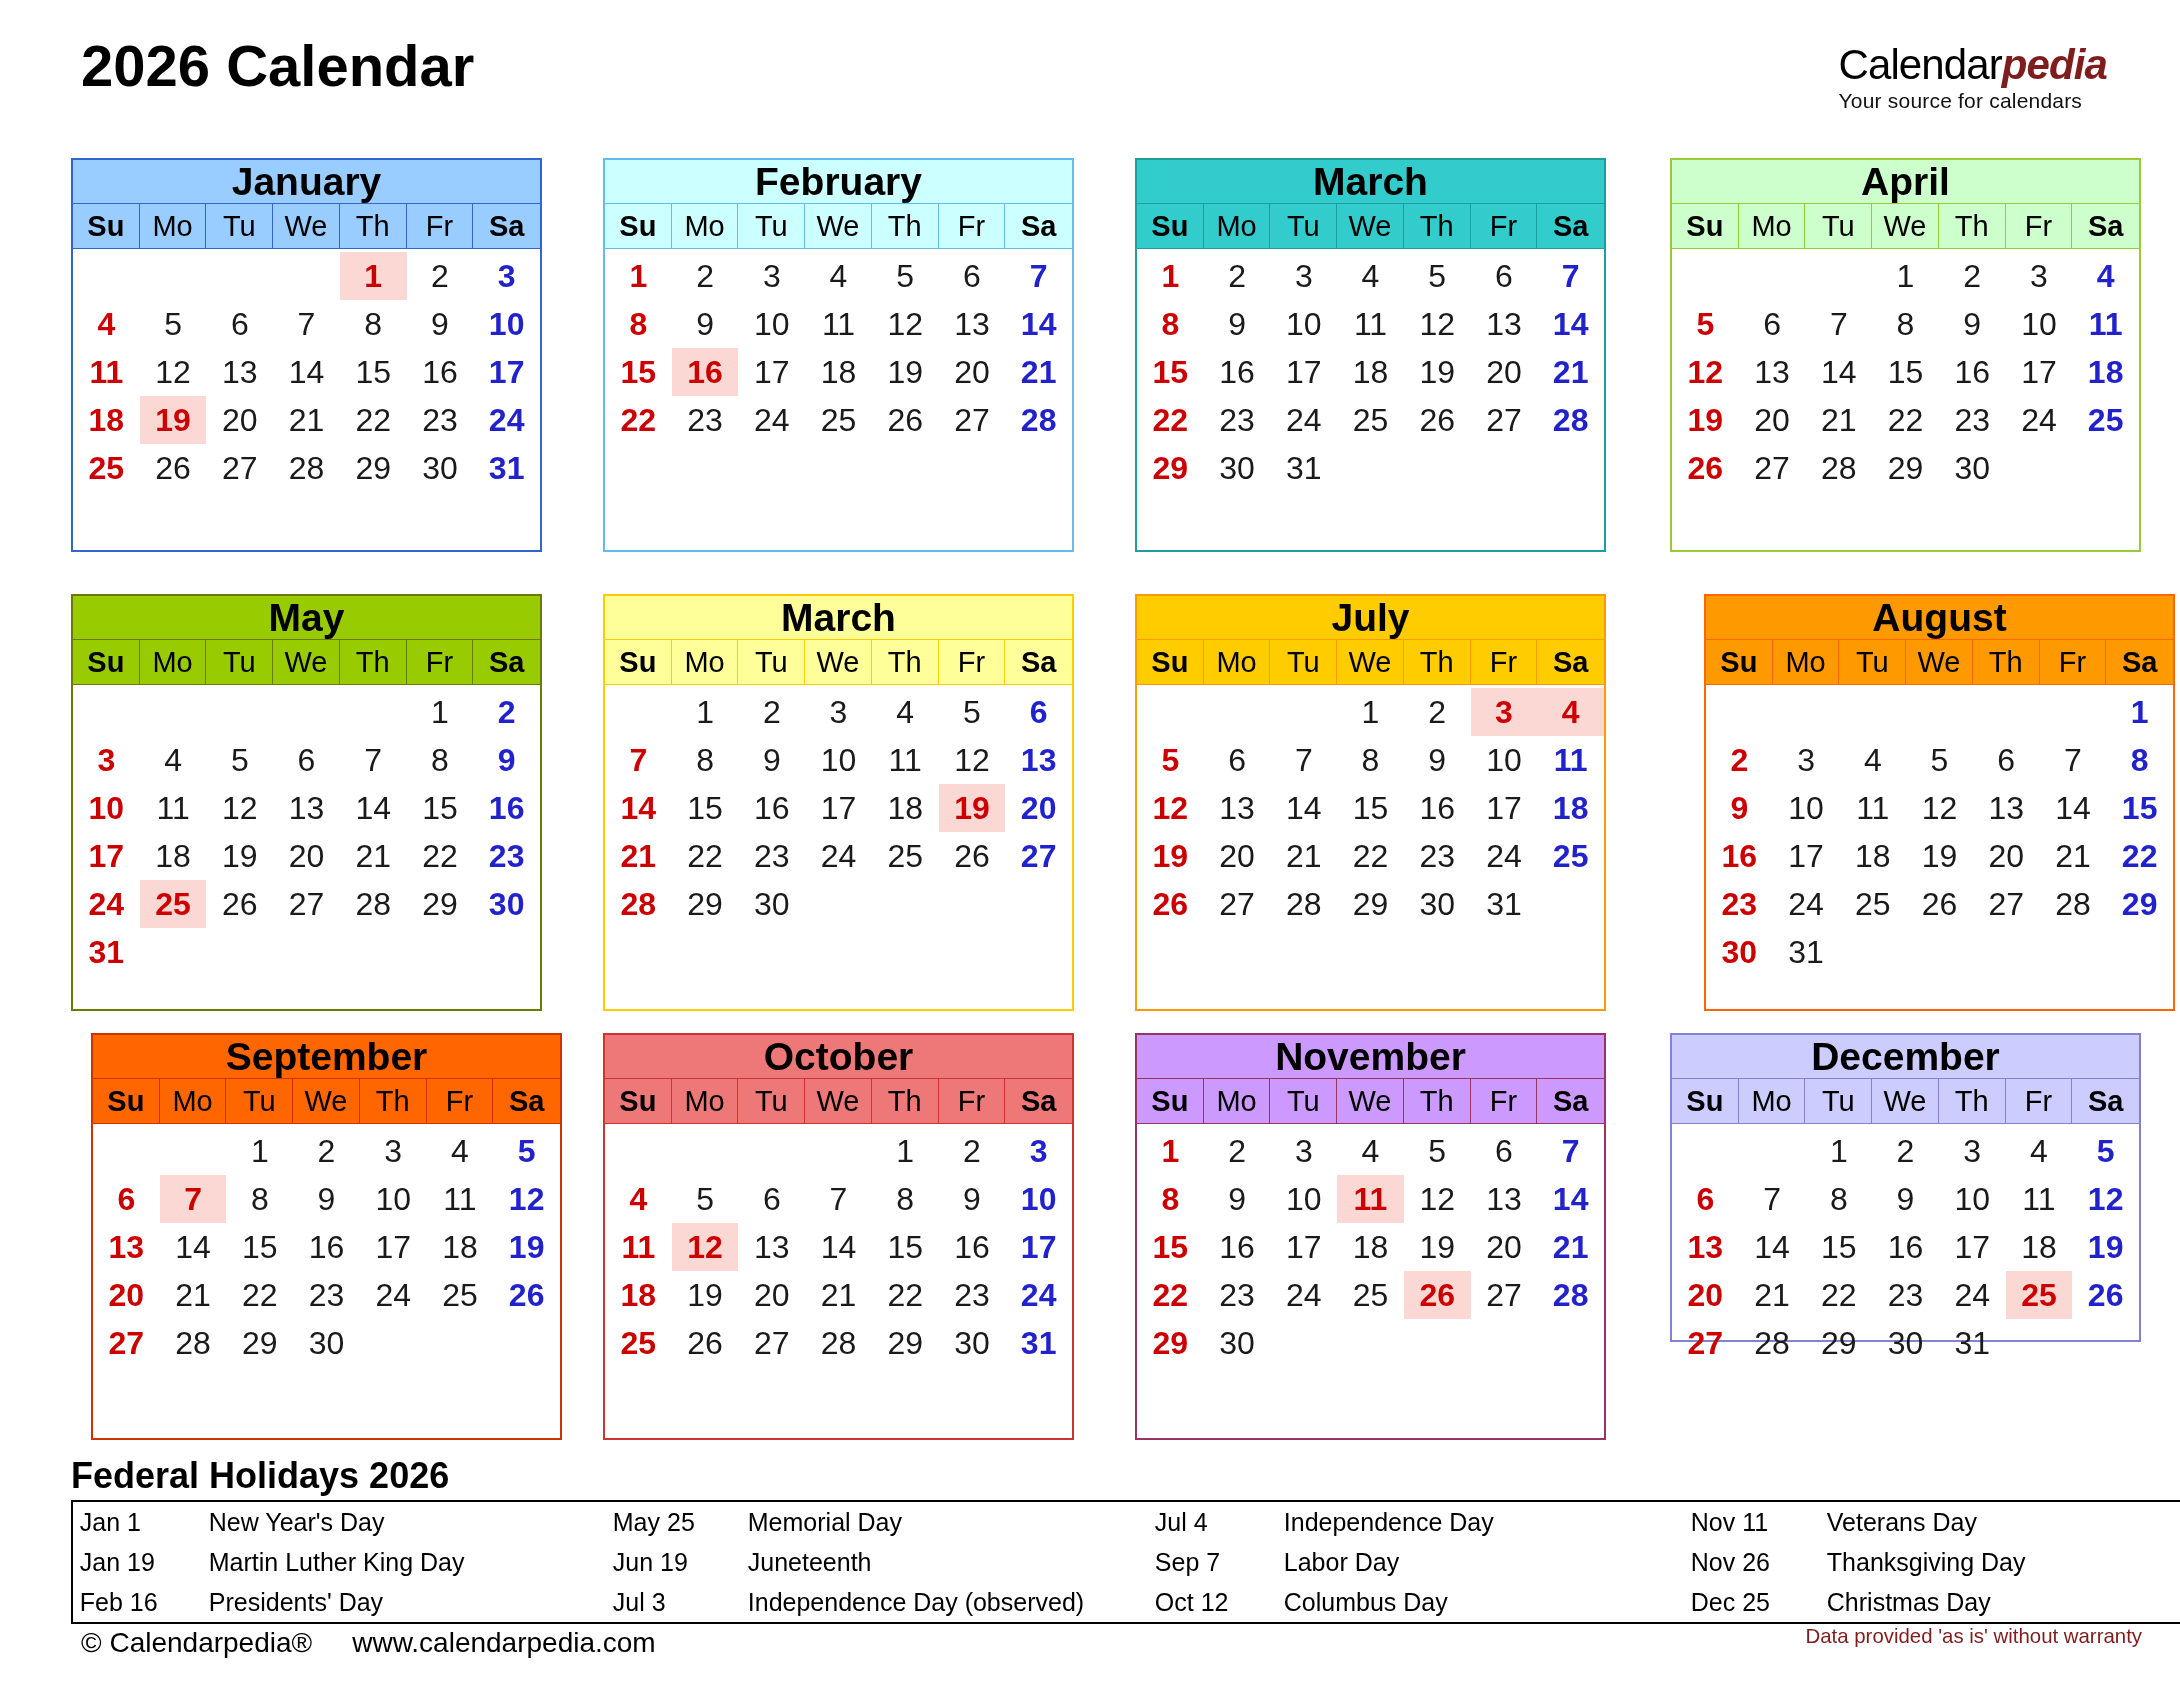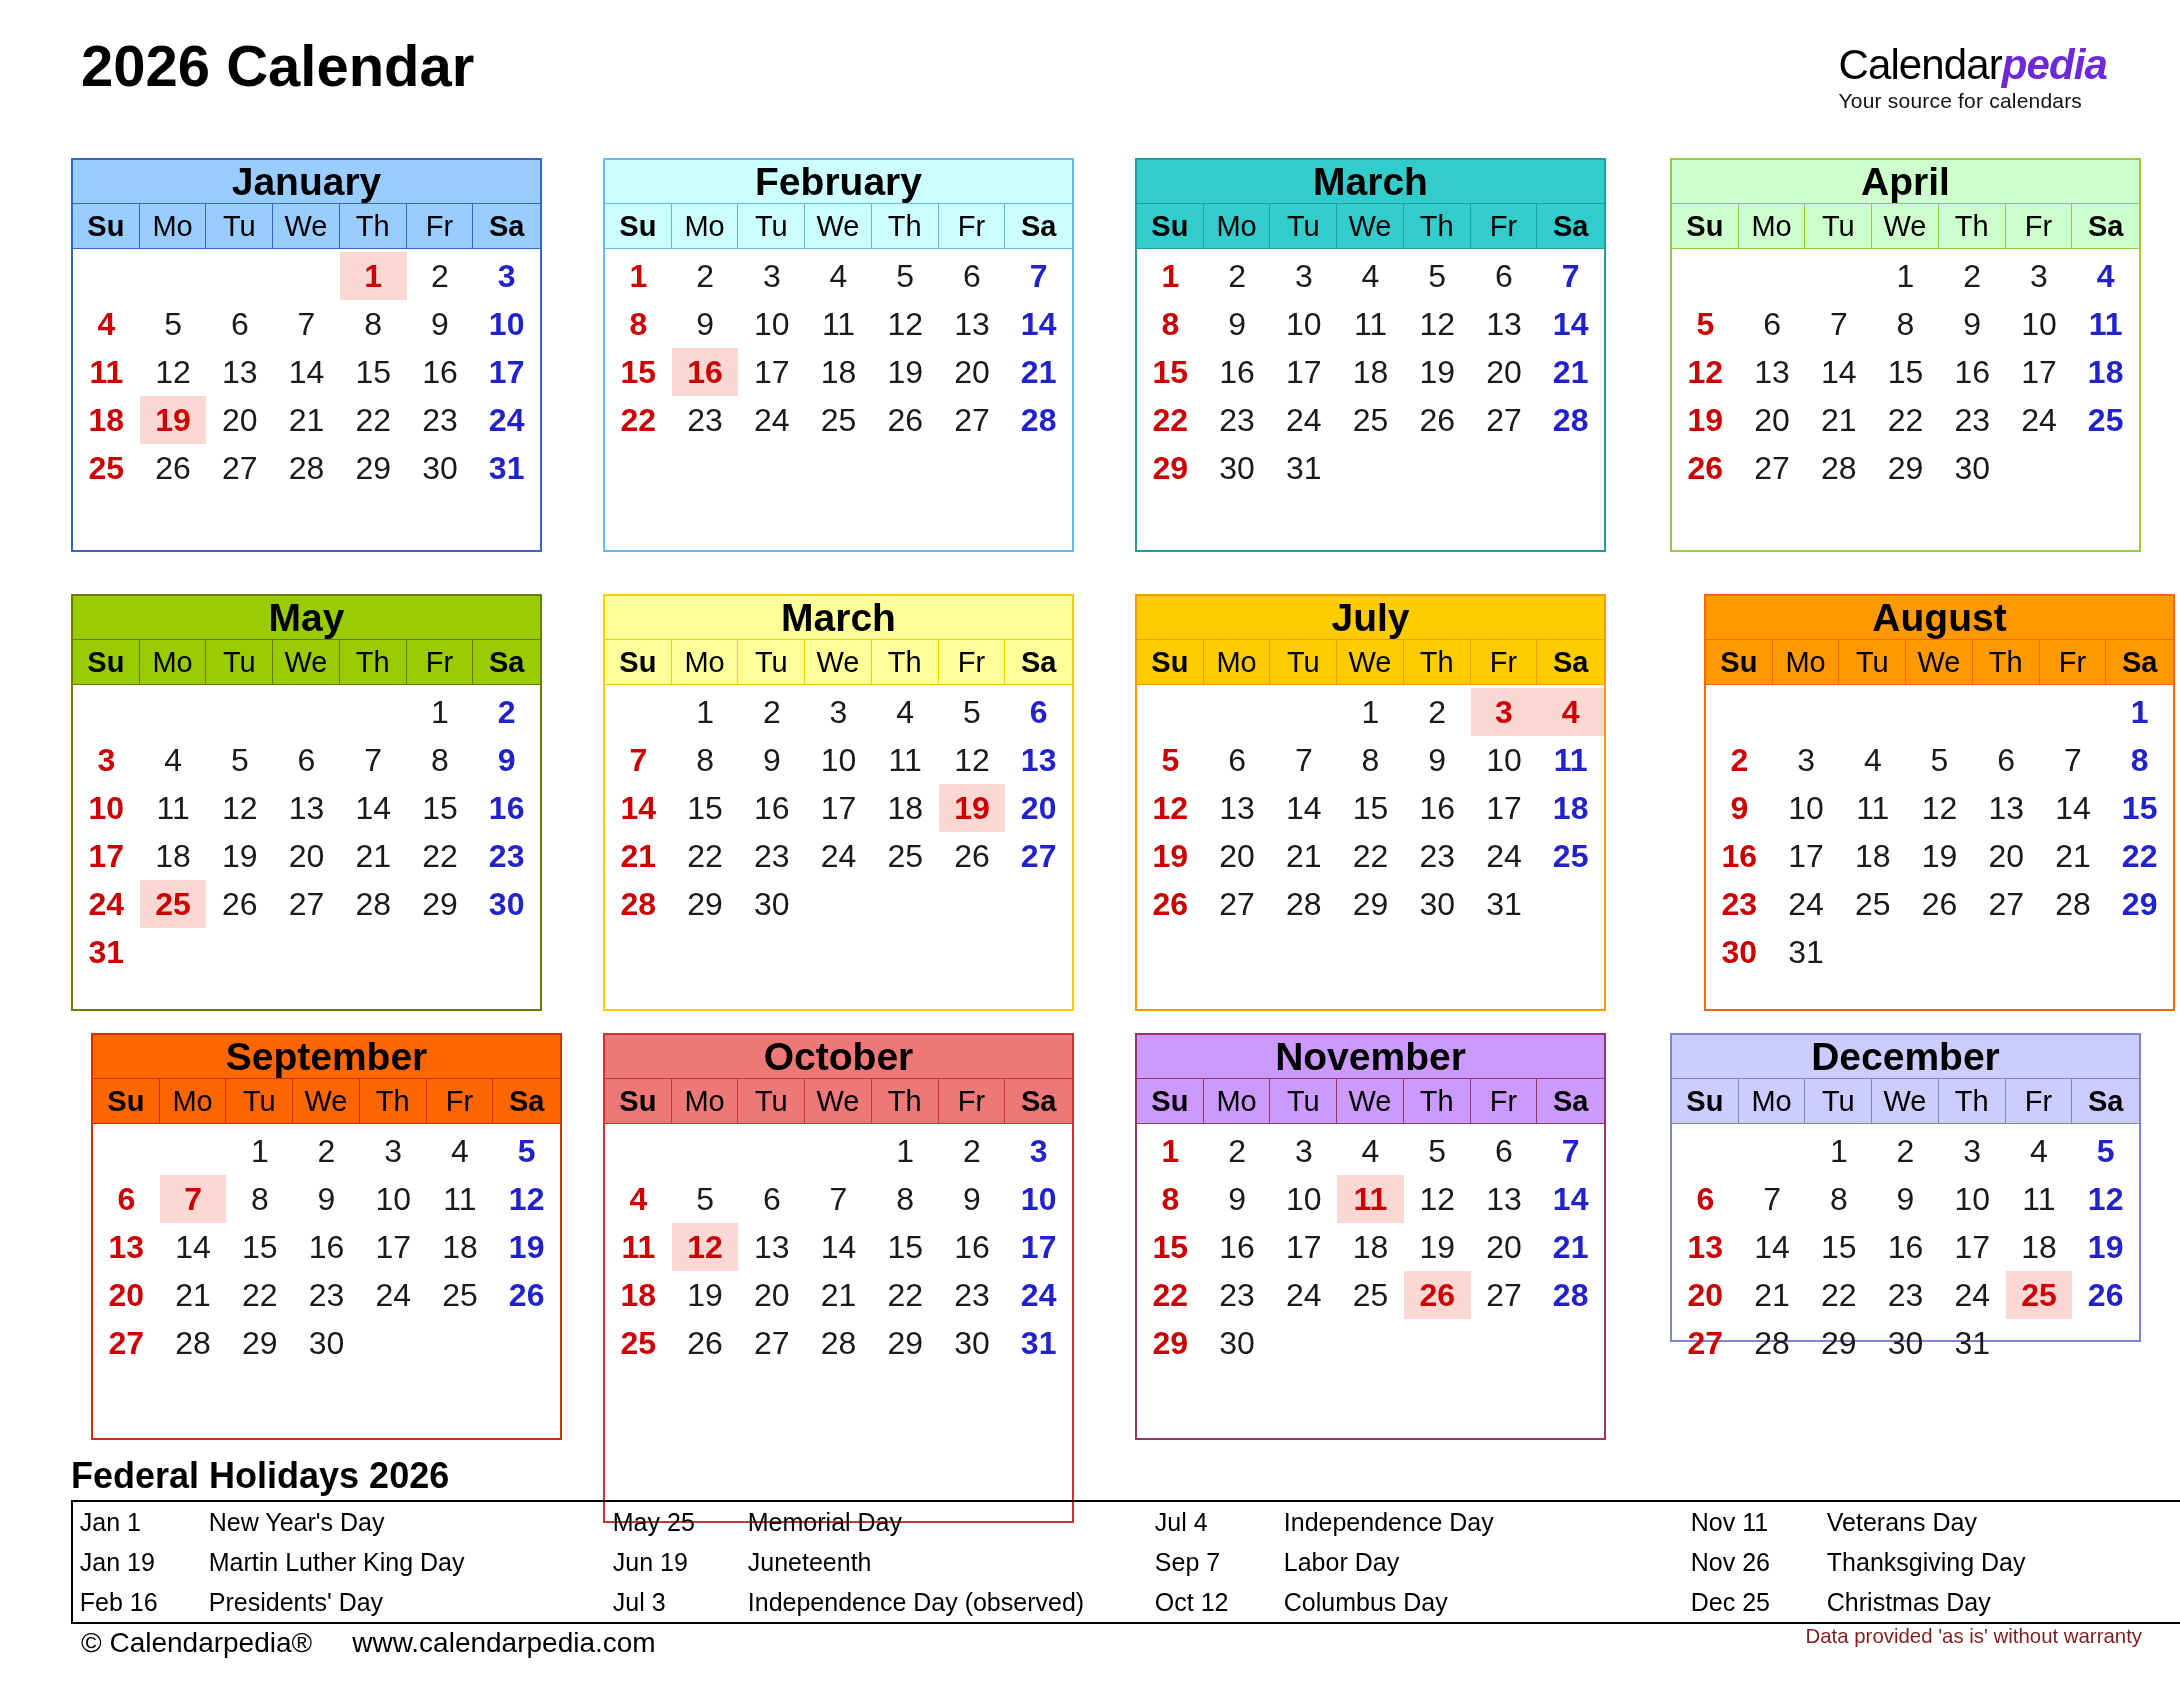--- a/index.html
+++ b/index.html
@@ -3,21 +3,21 @@
 <meta charset="utf-8">
 <style>
   html,body{margin:0;padding:0;background:#fff;}
   body{width:2181px;height:1706px;position:relative;overflow:hidden;
        font-family:"Liberation Sans","DejaVu Sans",sans-serif;color:#000;}
 
   .page-title{position:absolute;left:81px;top:36px;font-size:58px;font-weight:bold;line-height:1.05;}
 
   .logo{position:absolute;right:74px;top:44px;text-align:left;}
   .logo-word{font-size:42px;line-height:1.0;letter-spacing:-0.9px;}
-  .logo-red{color:#6d28d9;font-weight:bold;font-style:italic;}
+  .logo-red{color:#7f1d1d;font-weight:bold;font-style:italic;}
   .logo-tagline{font-size:21px;margin-top:2.6px;color:#111;letter-spacing:0.2px;}
 
   .month{position:absolute;width:471px;box-sizing:border-box;background:#fff;
          border:2.6px solid var(--bd);}
   .m-title{height:43px;background:var(--bg);border-bottom:1.7px solid var(--bd);
            display:flex;align-items:center;justify-content:center;
            font-size:39px;font-weight:bold;}
   .m-weekdays{display:grid;grid-template-columns:repeat(7,1fr);height:44px;
               background:var(--bg);border-bottom:1.7px solid var(--bd);}
   .wd{display:flex;align-items:center;justify-content:center;font-size:29px;
@@ -494,21 +494,21 @@
         <div class="day sa">26</div>
         <div class="day su">27</div>
         <div class="day">28</div>
         <div class="day">29</div>
         <div class="day">30</div>
         <div class="day"></div>
         <div class="day"></div>
         <div class="day sa"></div>
       </div>
     </div>
-    <div class="month" style="left: 603px; top: 1033px; height: 490px; --bg: #ee7878; --bd: #cc3333;">
+    <div class="month" style="left: 603px; top: 1033px; height: 407px; --bg: #ee7878; --bd: #cc3333;">
       <div class="m-title">October</div>
       <div class="m-weekdays">
         <div class="wd b">Su</div>
         <div class="wd">Mo</div>
         <div class="wd">Tu</div>
         <div class="wd">We</div>
         <div class="wd">Th</div>
         <div class="wd">Fr</div>
         <div class="wd b">Sa</div>
       </div>

